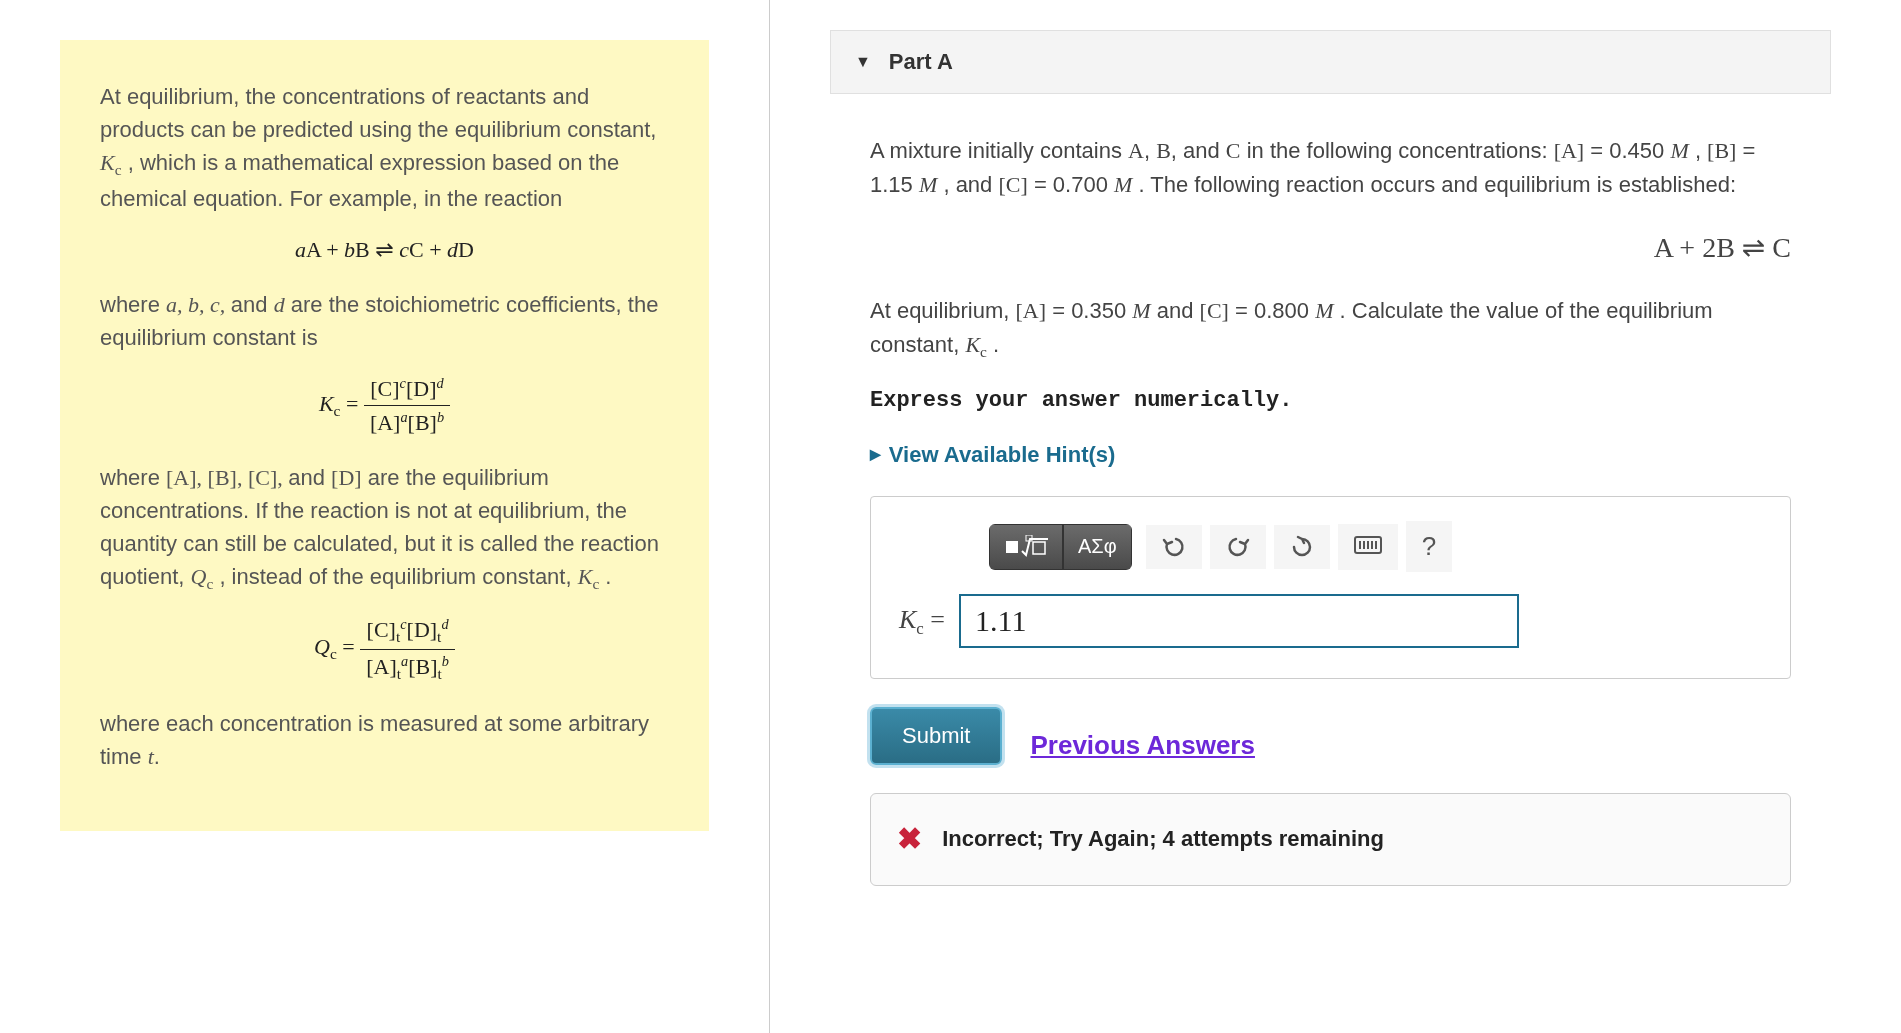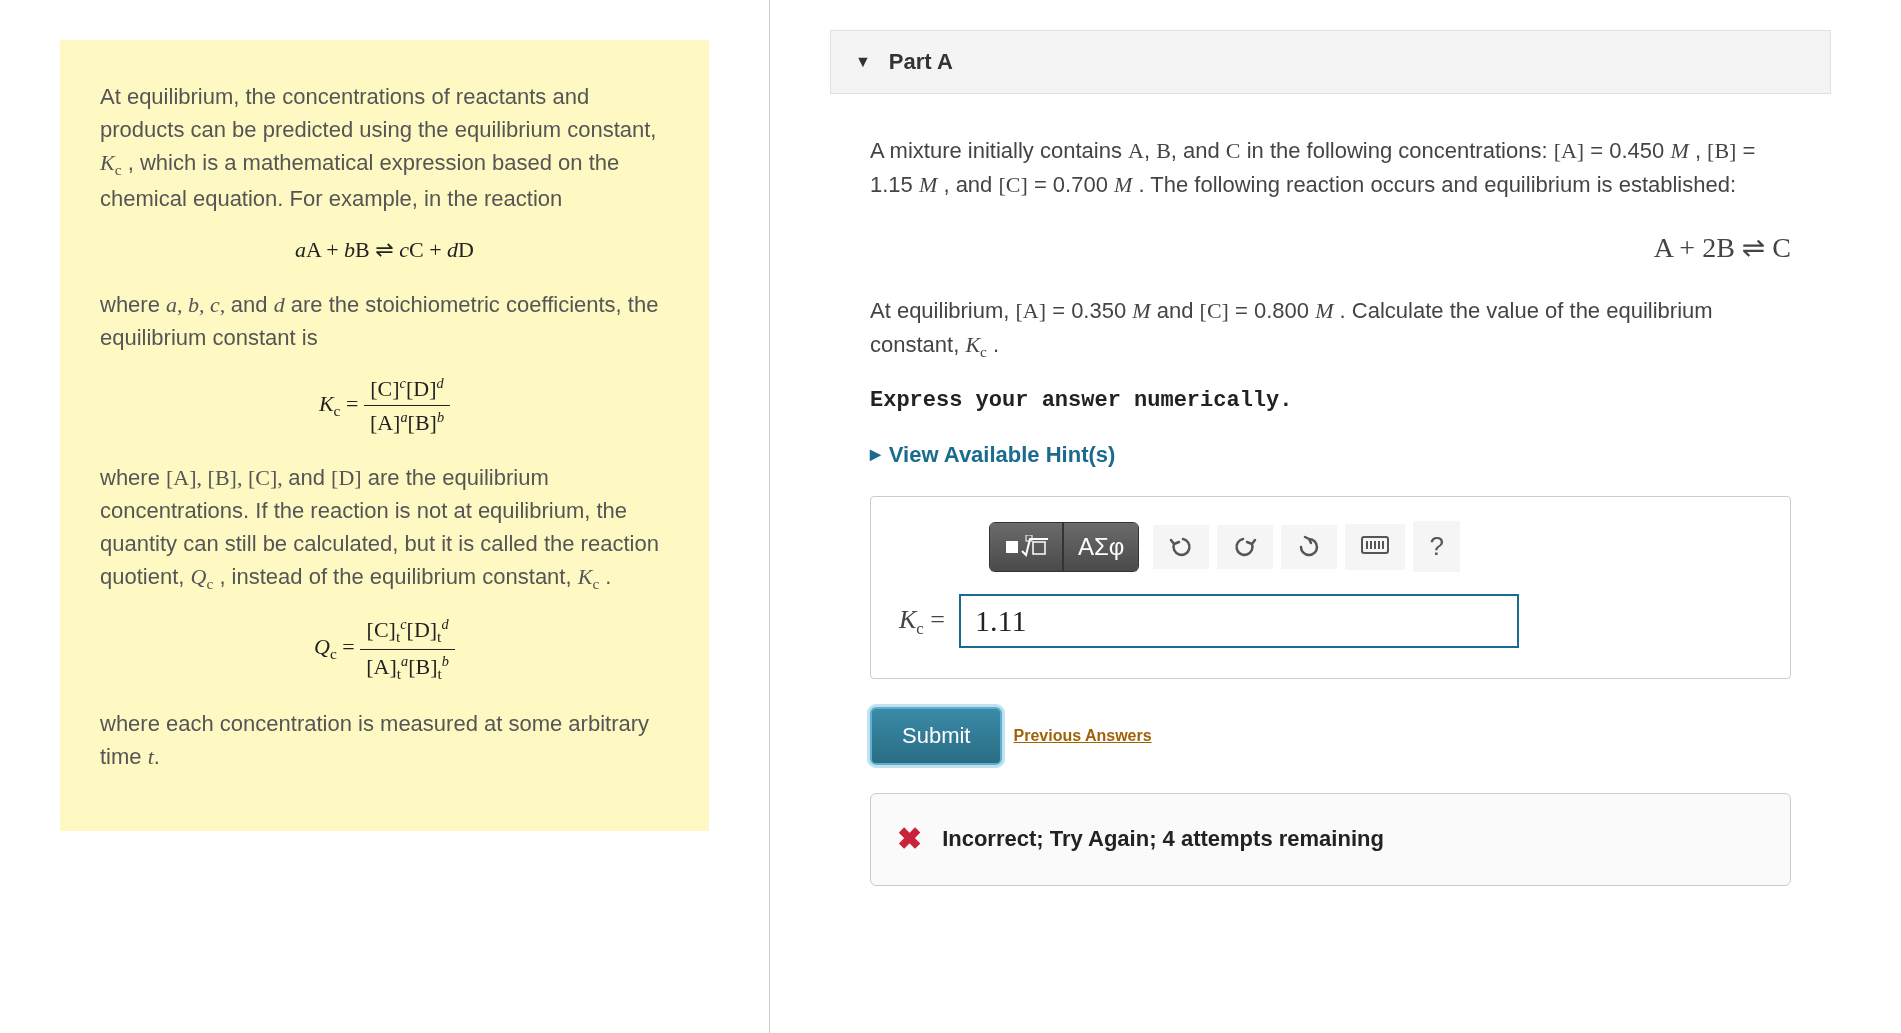--- a/index.html
+++ b/index.html
@@ -88,21 +88,21 @@
 .tool-btn-group {
   display: flex;
   border-radius: 6px;
   overflow: hidden;
 }
 .tool-btn {
   background: linear-gradient(#6b6b6b, #4a4a4a);
   color: #fff;
   border: 1px solid #333;
   padding: 10px 14px;
-  font-size: 24px;
+  font-size: 20px;
   cursor: pointer;
   display: flex;
   align-items: center;
   gap: 4px;
 }
 .tool-btn-light {
   background: #f5f5f5;
   color: #555;
   border: none;
   padding: 10px 16px;
@@ -115,32 +115,32 @@
 .answer-label .sub2 { font-size: 0.65em; vertical-align: sub; font-style: normal;}
 .answer-input {
   border: 2px solid #1a6b8e;
   padding: 8px 14px;
   font-size: 30px;
   font-family: "Times New Roman", serif;
   width: 560px;
   color: #222;
 }
 
-.submit-row { display: flex; align-items: center; gap: 11px; margin-bottom: 28px;}
+.submit-row { display: flex; align-items: flex-end; gap: 28px; margin-bottom: 28px;}
 .submit-btn {
   background: linear-gradient(#3a8aa8, #2a6d85);
   color: #fff;
   border: 2px solid #5bb0d0;
   border-radius: 6px;
   padding: 14px 30px;
   font-size: 22px;
   cursor: pointer;
   box-shadow: 0 0 0 3px rgba(80,170,210,0.35);
 }
-.prev-link { color: #a16207; font-weight: bold; text-decoration: underline; font-size: 16px; cursor: pointer;}
+.prev-link { color: #6d28d9; font-weight: bold; text-decoration: underline; font-size: 26px; cursor: pointer;}
 
 .feedback-box {
   border: 1px solid #ccc;
   border-radius: 6px;
   padding: 22px 26px;
   display: flex;
   align-items: center;
   gap: 20px;
   background: #fafafa;
 }

